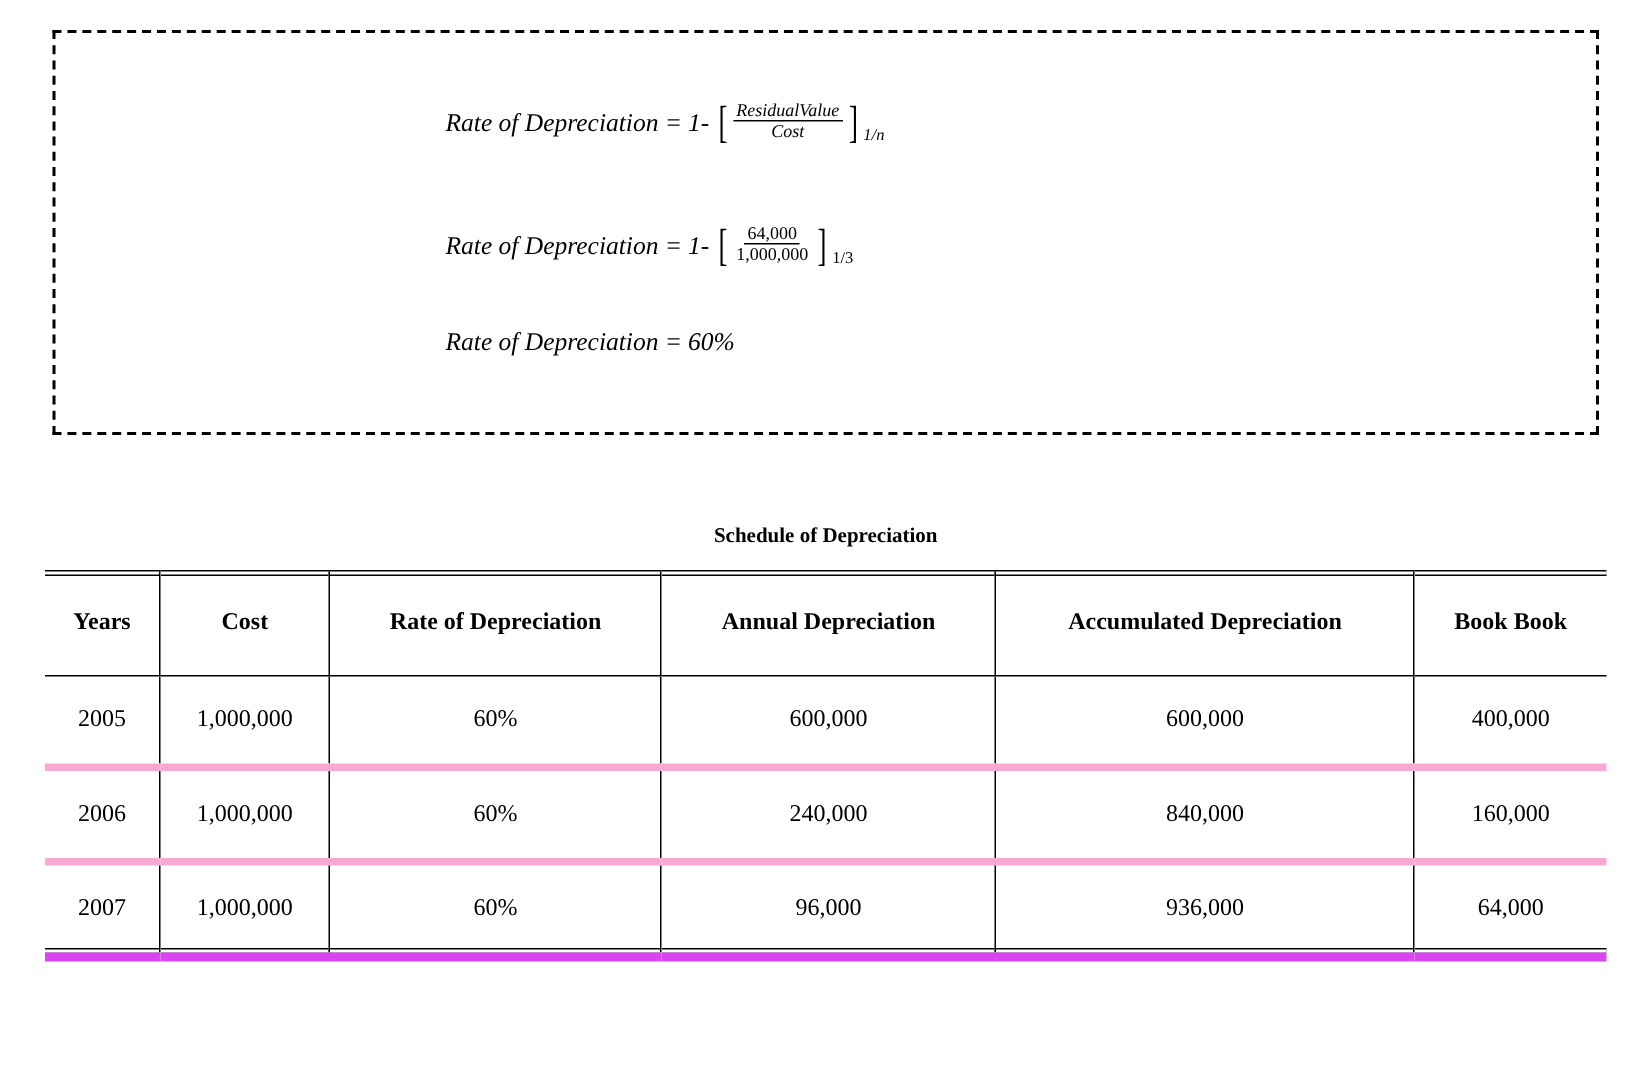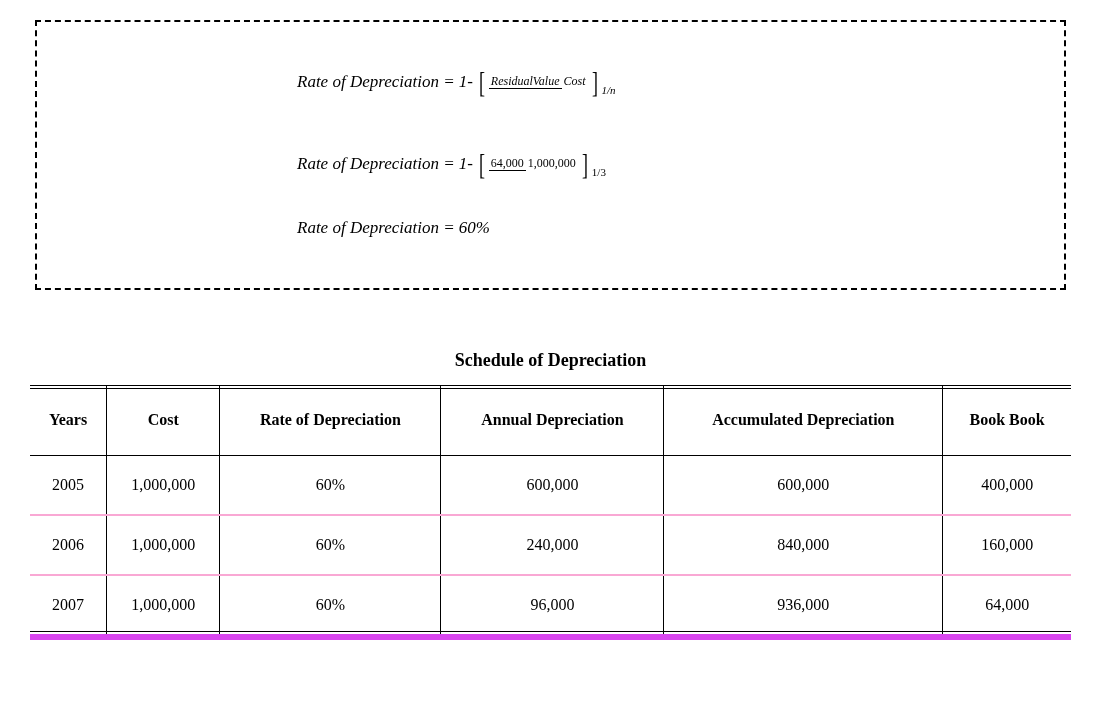--- a/index.html
+++ b/index.html
@@ -34,21 +34,21 @@
   }
   .bracket {
     font-style: normal;
     font-size: 30px;
     line-height: 30px;
     transform: scaleX(0.6);
     display: inline-block;
   }
   .fraction {
     display: inline-flex;
-    flex-direction: row;
+    flex-direction: column;
     align-items: center;
     font-size: 12px;
     line-height: 1.1;
     padding: 0 2px;
     vertical-align: middle;
     font-style: italic;
   }
   .fraction .numer {
     border-bottom: 1px solid #000;
     padding: 0 2px;
@@ -60,21 +60,21 @@
     font-size: 11px;
     font-style: italic;
     position: relative;
     top: -14px;
     left: -2px;
     margin-top: 44px;
   }
   .table-title {
     text-align: center;
     font-weight: bold;
-    font-size: 18px;
+    font-size: 14px;
     margin: 60px 0 14px 0;
   }
   table.dep {
     width: 100%;
     border-collapse: collapse;
     font-size: 16px;
     margin-top: 11px;
   }
   table.dep th, table.dep td {
     text-align: center;
@@ -85,21 +85,21 @@
     border-bottom: 1px solid #000;
     border-left: 1px solid #000;
     font-weight: bold;
     line-height: 1.8;
   }
   table.dep thead tr th:first-child {
     border-left: none;
   }
   table.dep tbody td {
     border-left: 1px solid #000;
-    border-bottom: 2px solid #f9a8d4;
+    border-bottom: 5px solid #f9a8d4;
   }
   table.dep tbody td:first-child {
     border-left: none;
   }
   table.dep tbody tr:last-child td {
     border-bottom: 3px double #000;
   }
   
   table.dep thead tr th {
     box-shadow: inset 0 2px 0 #fff, inset 0 3px 0 #000;

